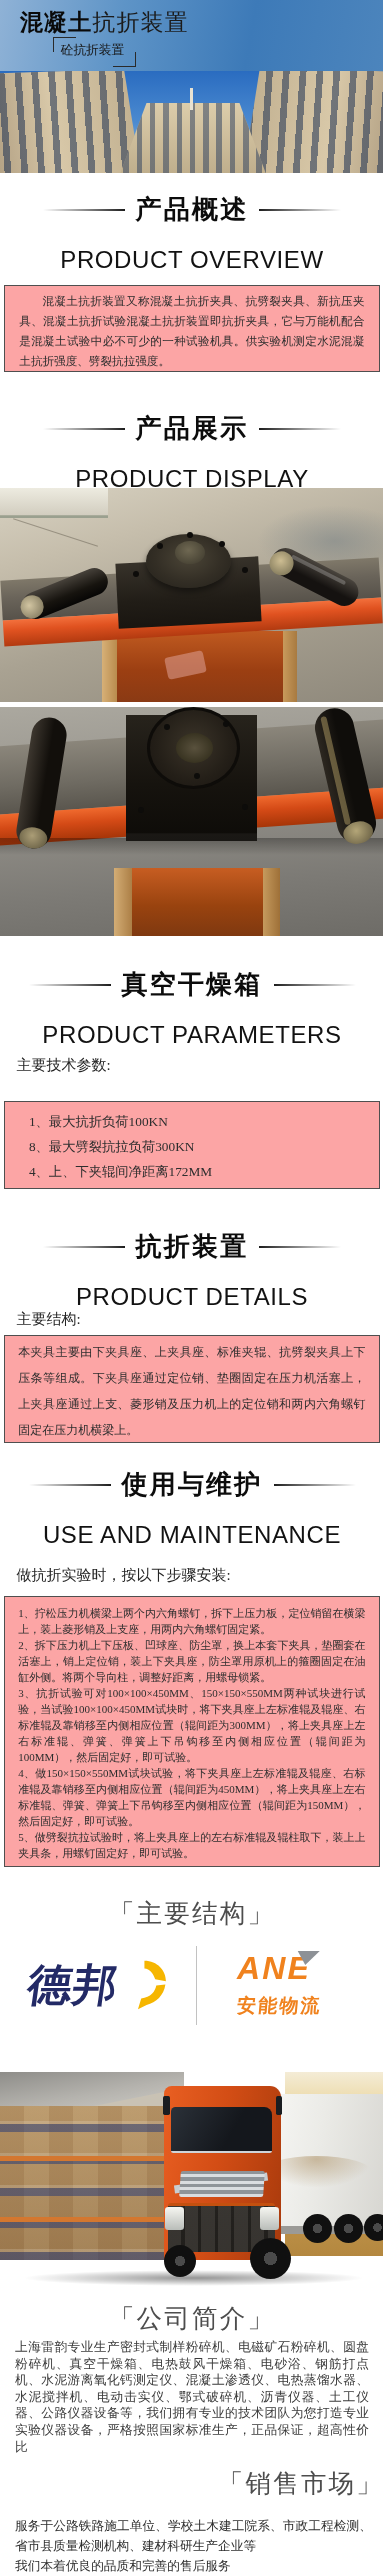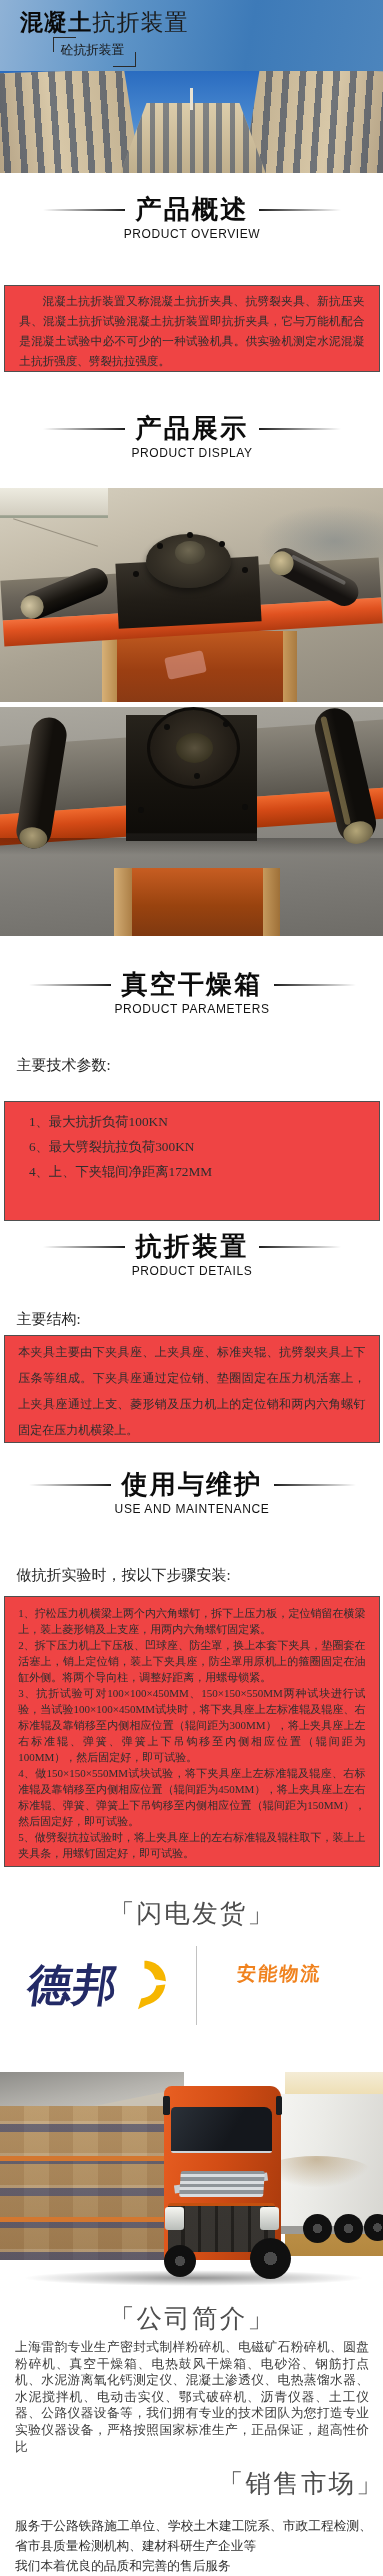--- a/index.html
+++ b/index.html
@@ -33,29 +33,29 @@
           background:repeating-linear-gradient(90deg,rgba(38,58,92,.5) 0 5.5px,rgba(0,0,0,0) 5.5px 13.3px),
                      linear-gradient(180deg,#dccdab,#bfae8c);}
   .b-spire{left:190px;top:16.6px;width:3.3px;height:22px;background:#e8e2d2;}
 
   
   .sec{left:0;width:384px;text-align:center;}
   .sec-row{display:flex;align-items:center;justify-content:center;gap:11px;}
   .sec-line-l{width:82px;height:1.7px;background:linear-gradient(90deg,rgba(30,30,30,0),#1d1d1d);}
   .sec-line-r{width:82px;height:1.7px;background:linear-gradient(270deg,rgba(30,30,30,0),#1d1d1d);}
   .sec-zh{font-size:26px;font-weight:900;color:#0c0c0c;letter-spacing:2.2px;line-height:1.15;}
-  .sec-en{font-size:12px;color:#121212;margin-top:2px;letter-spacing:0.6px;}
-
-  
-  .tbox{left:3.9px;width:376px;box-sizing:border-box;border:1.1px solid #4f4f4f;background:#ef4444;overflow:hidden;
+  .sec-en{font-size:24px;color:#121212;margin-top:21px;letter-spacing:0.6px;}
+
+  
+  .tbox{left:3.9px;width:376px;box-sizing:border-box;border:1.1px solid #4f4f4f;background:#fca5a5;overflow:hidden;
         font-family:"Liberation Serif","DejaVu Serif",serif;color:#2e2e2e;text-align:justify;}
   #box-overview{top:285px;height:87px;padding:5.5px 14.4px;font-size:11.6px;line-height:20px;}
   #box-overview p{margin:0;text-indent:2em;}
   .lead{font-family:"Liberation Serif","DejaVu Serif",serif;color:#262626;font-size:15px;}
-  #box-params{top:1101px;height:120px;padding:6.6px 11px 0 24px;font-size:13.3px;line-height:25px;}
+  #box-params{top:1101px;height:88px;padding:6.6px 11px 0 24px;font-size:13.3px;line-height:25px;}
   #box-params div{white-space:nowrap;}
   #box-details{top:1335px;height:108px;padding:3.3px 13.3px;font-size:12px;line-height:26px;}
   #box-details p{margin:0;}
   #box-steps{top:1596px;height:271px;padding:7.7px 13.3px;font-size:11px;line-height:16px;}
   #box-steps p{margin:0;}
 
   
   #photo1{left:0;top:488px;width:384px;height:214px;overflow:hidden;
           background:linear-gradient(165deg,#d8d2c2 0%,#c6beac 25%,#a9a292 58%,#8f897c 100%);}
   .p1-machine{left:0;top:0;width:108px;height:30px;background:linear-gradient(180deg,#edebe0,#cfcabc);
@@ -266,21 +266,21 @@
     <div class="sec-row">
       <span class="sec-line-l"></span>
       <span class="sec-zh">真空干燥箱</span>
       <span class="sec-line-r"></span>
     </div>
     <div class="sec-en">PRODUCT PARAMETERS</div>
   </div>
   <div class="abs lead" style="left:16.6px;top:1056px;">主要技术参数:</div>
   <div id="box-params" class="tbox abs">
     <div>1、最大抗折负荷100KN</div>
-    <div>6、最大劈裂抗拉负荷300KN</div>
+    <div>8、最大劈裂抗拉负荷300KN</div>
     <div>4、上、下夹辊间净距离172MM</div>
   </div>
 
   <div class="sec abs" style="top:1232px;">
     <div class="sec-row">
       <span class="sec-line-l"></span>
       <span class="sec-zh">抗折装置</span>
       <span class="sec-line-r"></span>
     </div>
     <div class="sec-en">PRODUCT DETAILS</div>
@@ -300,32 +300,36 @@
   </div>
   <div class="abs lead" style="left:16.6px;top:1566px;">做抗折实验时，按以下步骤安装:</div>
   <div id="box-steps" class="tbox abs">
     <p>1、拧松压力机横梁上两个内六角螺钉，拆下上压力板，定位销留在横梁上，装上菱形销及上支座，用两内六角螺钉固定紧。</p>
     <p>2、拆下压力机上下压板、凹球座、防尘罩，换上本套下夹具，垫圈套在活塞上，销上定位销，装上下夹具座，防尘罩用原机上的箍圈固定在油缸外侧。将两个导向柱，调整好距离，用螺母锁紧。</p>
     <p>3、抗折试验可对100×100×450MM、150×150×550MM两种试块进行试验，当试验100×100×450MM试块时，将下夹具座上左标准辊及辊座、右标准辊及靠销移至内侧相应位置（辊间距为300MM），将上夹具座上左右标准辊、弹簧、弹簧上下吊钩移至内侧相应位置（辊间距为100MM），然后固定好，即可试验。</p>
     <p>4、做150×150×550MM试块试验，将下夹具座上左标准辊及辊座、右标准辊及靠销移至内侧相应位置（辊间距为450MM），将上夹具座上左右标准辊、弹簧、弹簧上下吊钩移至内侧相应位置（辊间距为150MM），然后固定好，即可试验。</p>
     <p>5、做劈裂抗拉试验时，将上夹具座上的左右标准辊及辊柱取下，装上上夹具条，用螺钉固定好，即可试验。</p>
   </div>
 
-  <div class="bracket-title abs" style="top:1896px;">「闪电发货」</div>
+  <div class="bracket-title abs" style="top:1896px;">「主要结构」</div>
 
   <div id="logos" class="abs">
     <div class="abs logo-divider"></div>
     <div class="abs deppon">
       <span class="deppon-text">德邦</span>
       <svg class="deppon-mark" viewBox="0 0 80 96" xmlns="http://www.w3.org/2000/svg">
         <path d="M38 4 C62 4 78 22 78 42 L58 38 C54 26 48 19 38 18 Z" fill="#f6b600"></path>
         <path d="M77 48 C74 68 60 82 42 86 L26 94 L32 74 C50 72 58 61 60 50 Z" fill="#f6b600"></path>
       </svg>
     </div>
     <div class="abs ane">
+      <div class="ane-word">
+        <span>ANE</span>
+        <span class="ane-tri"></span>
+      </div>
       <div class="ane-sub">安能物流</div>
     </div>
   </div>
 
   <div id="truck" class="abs">
     <div class="abs t-field"></div>
     <div class="abs t-wh"></div>
     <div class="abs t-roof"></div>
     <div class="abs t-boxes"></div>
     <div class="abs t-beam" style="top:84px;"></div>

